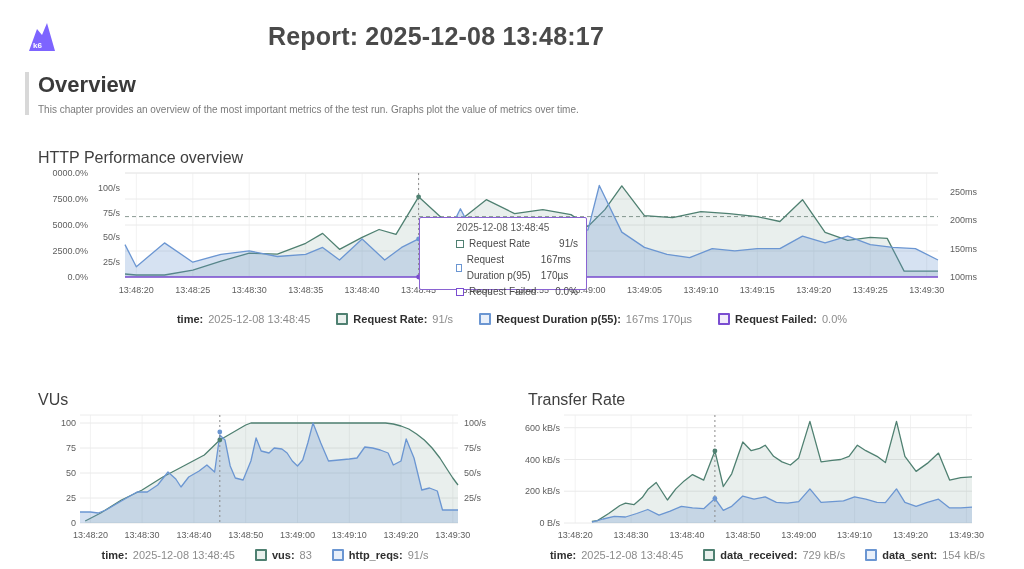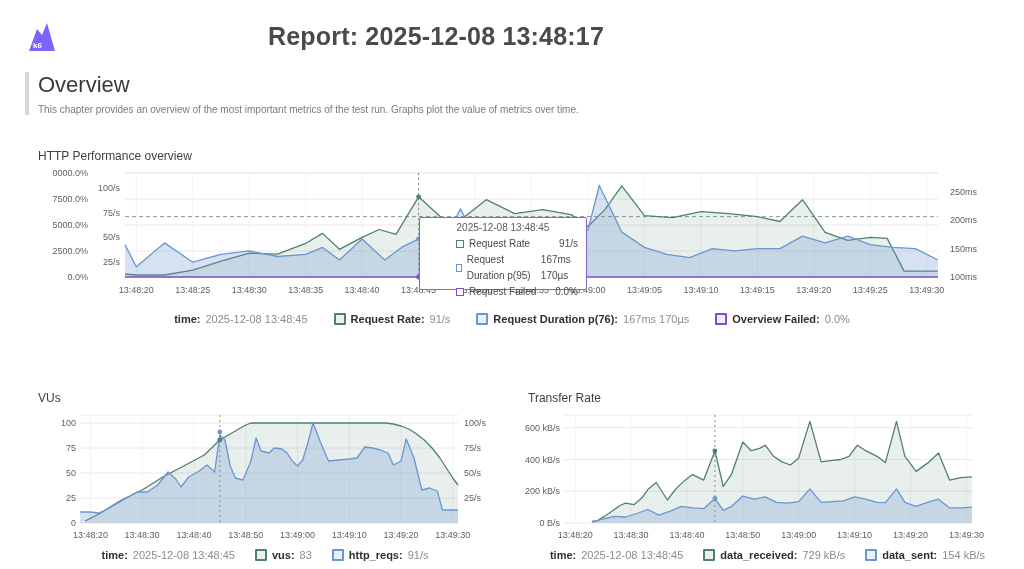--- a/index.html
+++ b/index.html
@@ -2,23 +2,23 @@
 <html><head>
 <meta charset="utf-8">
 <style>
   html,body{margin:0;padding:0;background:#fff;}
   body{width:1024px;height:569px;position:relative;overflow:hidden;
        font-family:"Liberation Sans",sans-serif;color:#333;}
   .logo{position:absolute;left:28px;top:22px;width:28px;height:32px;}
   h1{position:absolute;left:0;top:22px;width:872px;text-align:center;margin:0;
      font-size:25px;font-weight:700;color:#4a4a4a;letter-spacing:.2px;}
   .ov{position:absolute;left:25px;top:72px;border-left:4px solid #d8d8d8;padding-left:9px;}
-  .ov h2{margin:0;font-size:22px;font-weight:400;color:#3a3a3a;}
+  .ov h2{margin:0;font-size:22px;font-weight:700;color:#3a3a3a;}
   .ov p{margin:6px 0 0 0;font-size:10px;color:#7a7a7a;}
-  .chart-title{position:absolute;font-size:12px;color:#3f3f3f;}
+  .chart-title{position:absolute;font-size:16px;color:#3f3f3f;}
   #title-http{left:38px;top:149px;}
   #title-vus{left:38px;top:391px;}
   #title-transfer{left:528px;top:391px;}
   .chart-wrap{position:absolute;}
   #wrap-http{left:30px;top:166px;width:975px;height:140px;}
   #wrap-vus{left:30px;top:403px;width:470px;height:145px;}
   #wrap-transfer{left:520px;top:403px;width:495px;height:145px;}
   svg{display:block;}
   svg text.tick{font-size:9px;fill:#5e5e5e;font-family:"Liberation Sans",sans-serif;}
   .legend{position:absolute;display:flex;justify-content:center;align-items:center;
@@ -145,26 +145,26 @@
       <b>time:</b>
       <span class="lg-val">2025-12-08 13:48:45</span>
     </span>
     <span class="lg-item">
       <span class="lg-marker" style="border-color: rgb(79, 128, 113); background: rgb(233, 240, 237);"></span>
       <b>Request Rate:</b>
       <span class="lg-val">91/s</span>
     </span>
     <span class="lg-item">
       <span class="lg-marker" style="border-color: rgb(107, 150, 210); background: rgb(233, 240, 250);"></span>
-      <b>Request Duration p(76):</b>
+      <b>Request Duration p(55):</b>
       <span class="lg-val">167ms 170µs</span>
     </span>
     <span class="lg-item">
       <span class="lg-marker" style="border-color: rgb(122, 77, 209); background: rgb(242, 236, 251);"></span>
-      <b>Overview Failed:</b>
+      <b>Request Failed:</b>
       <span class="lg-val">0.0%</span>
     </span>
   </div>
 
 <div class="chart-title" id="title-vus">VUs</div>
 <div class="chart-wrap" id="wrap-vus">
   <svg id="svg-vus" width="470" height="145">
       <line x1="60.4" x2="60.4" y1="12" y2="120" stroke="#f2f2f2"></line>
       <text x="60.4" y="135" text-anchor="middle" class="tick">13:48:20</text>
       <line x1="112.1" x2="112.1" y1="12" y2="120" stroke="#f2f2f2"></line>

